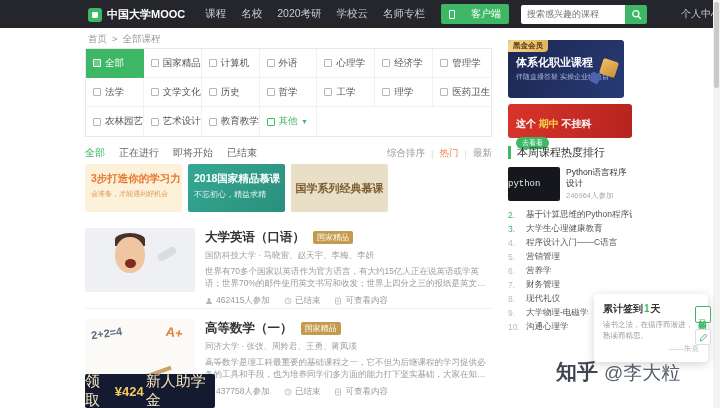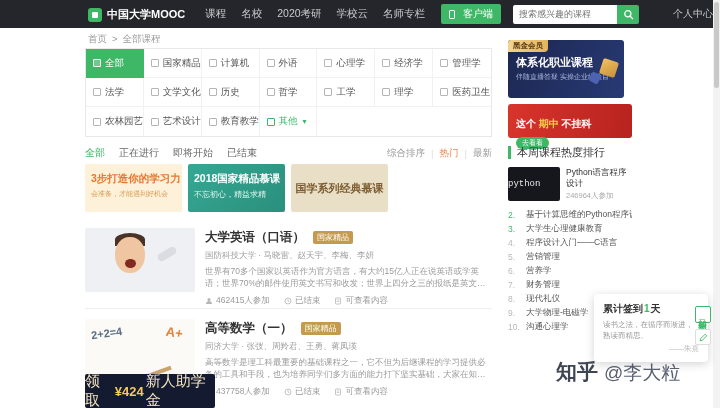--- a/index.html
+++ b/index.html
@@ -9,21 +9,21 @@
 
   
   .header{position:absolute;left:0;top:0;width:720px;height:28px;background:#24262b;
           display:flex;align-items:center;padding:0 10px 0 88px}
   .logo{display:flex;align-items:flex-end;gap:5px;margin-right:20px;cursor:pointer}
   .logo-ic{width:14px;height:14px;background:#3eb866;border-radius:3px;position:relative}
   .logo-ic::after{content:"";position:absolute;left:4px;top:4px;width:6px;height:6px;background:#fff;border-radius:1px}
   .logo-tx{color:#fff;font-size:11px;font-weight:bold;white-space:nowrap}
   .topnav{display:flex;gap:15px}
   .topnav a{color:#c8cacd;font-size:10.5px;text-decoration:none;cursor:pointer;white-space:nowrap}
-  .client{margin-left:16px;display:flex;align-items:center;gap:8px;background:#3eb866;border:none;
+  .client{margin-left:16px;display:flex;align-items:center;gap:16px;background:#3eb866;border:none;
           color:#fff;font-size:10px;padding:3px 8px;border-radius:2px;cursor:pointer;white-space:nowrap}
   .phone-ic{width:6px;height:9px;border:1px solid #fff;border-radius:1px}
   .search{margin-left:12px;display:flex;height:19px}
   .search input{width:104px;border:none;font-size:9px;padding:0 6px;background:#fff;
                 border-radius:2px 0 0 2px;outline:none;color:#333}
   .sbtn{width:22px;background:#3eb866;border:none;border-radius:0 2px 2px 0;
         display:flex;align-items:center;justify-content:center;cursor:pointer}
   .personal{margin-left:34px;color:#c8cacd;font-size:10px;cursor:pointer;text-decoration:none;white-space:nowrap}
   .avatar{margin-left:12px;width:17px;height:17px;border-radius:50%;cursor:pointer;
           background:radial-gradient(circle at 35% 30%,#e792c7,#8a5bb8)}

